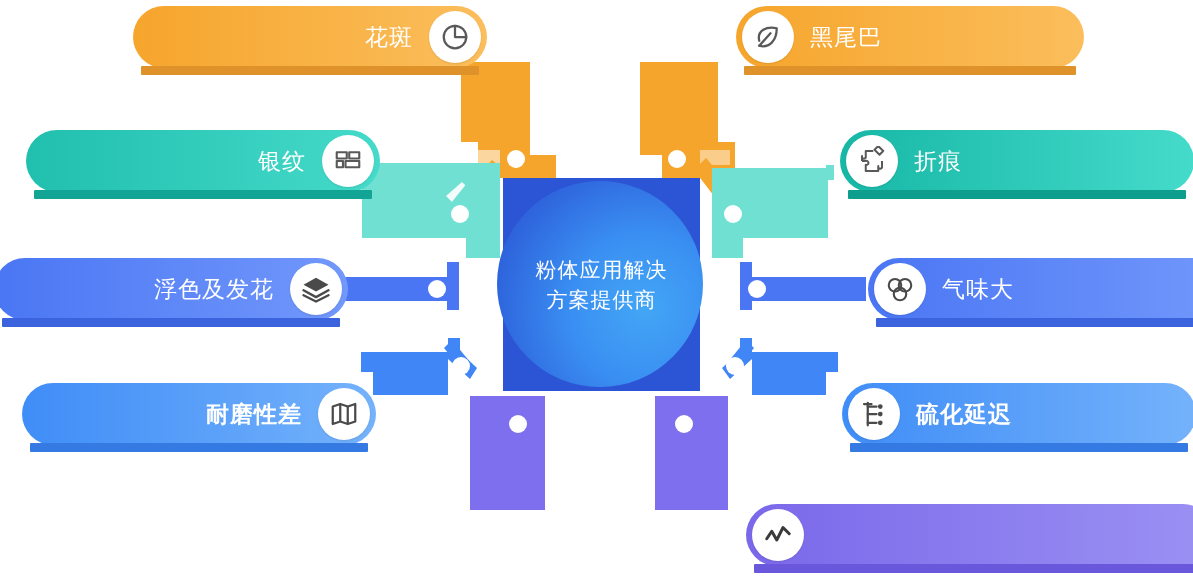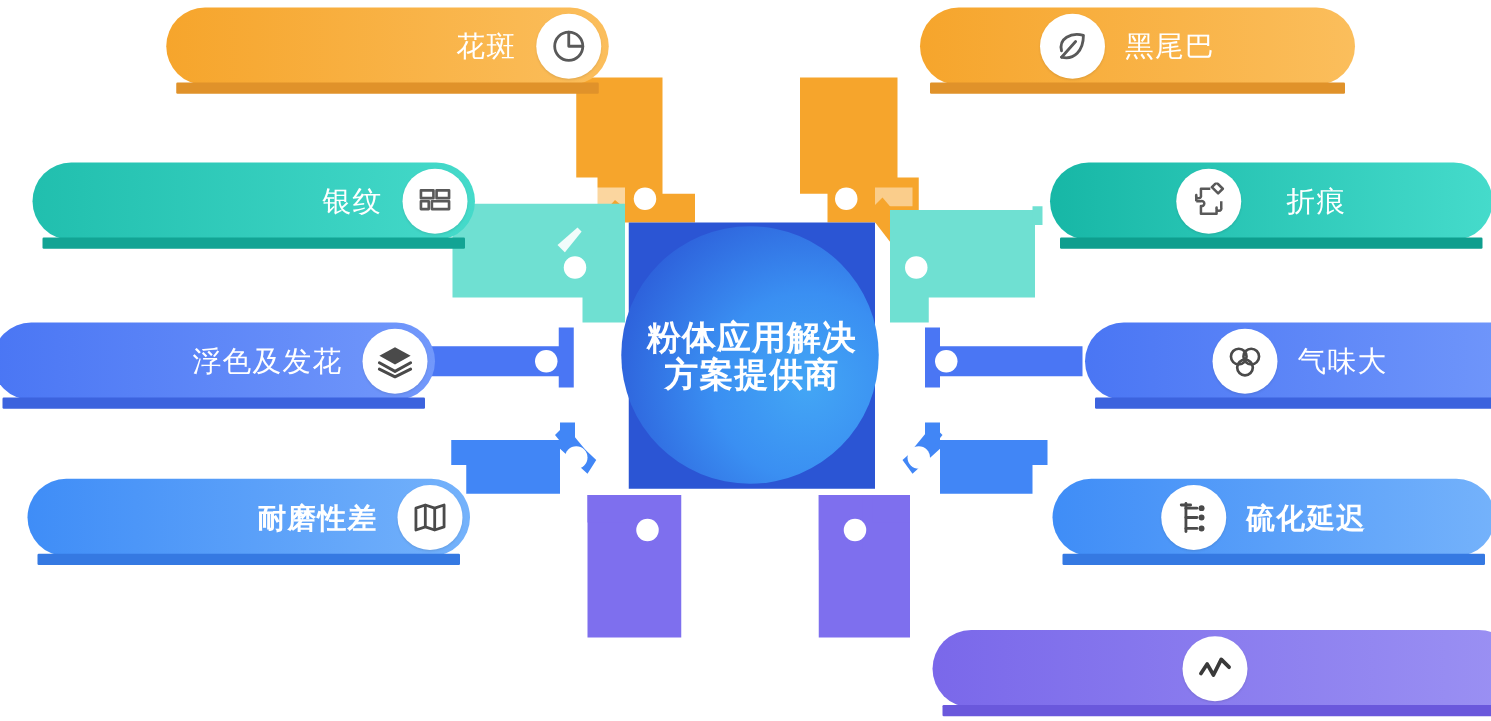--- a/index.html
+++ b/index.html
@@ -23,22 +23,22 @@
     z-index:5;
   }
   .hub .disc{
     position:absolute;left:-6px;top:3px;width:206px;height:206px;
     border-radius:50%;
     background:radial-gradient(circle at 72% 62%, #43A6F5 0%, #3A8FF2 38%, #2E63DC 78%, #2A50CE 100%);
   }
   .hub .hub-text{
     position:absolute;left:0;top:0;width:197px;height:213px;
     display:flex;flex-direction:column;align-items:center;justify-content:center;
-    color:#ffffff;font-size:27px;line-height:30px;letter-spacing:1px;
-    text-align:center;white-space:pre-line;font-weight:bold;
+    color:#ffffff;font-size:21px;line-height:30px;letter-spacing:1px;
+    text-align:center;white-space:pre-line;
   }
 
   
   .pill{
     position:absolute;
     height:62px;
     border-radius:31px;
     display:flex;align-items:center;
     z-index:8;
   }
@@ -50,21 +50,21 @@
     color:#ffffff;font-size:23px;letter-spacing:1px;white-space:nowrap;
   }
   .pill .ico{
     width:52px;height:52px;border-radius:50%;
     background:#ffffff;
     display:flex;align-items:center;justify-content:center;
     flex:0 0 52px;
     box-shadow:0 1px 2px rgba(0,0,0,.10);
   }
   .pill .ico svg{display:block;}
-  .pill.right{flex-direction:row;padding-left:6px;padding-right:22px;justify-content:center;}
+  .pill.right{flex-direction:row;padding-left:6px;padding-right:22px;}
   .pill.right .label{margin-left:16px;}
   .pill.left{flex-direction:row-reverse;padding-right:6px;padding-left:22px;justify-content:flex-start;}
   .pill.left .label{margin-right:16px;margin-left:auto;}
 
   
   .t-orange{background:linear-gradient(90deg,#F6A52C 0%,#FBBE5C 100%);}
   .t-orange .shadowbar{background:#E0922A;}
   .t-teal{background:linear-gradient(90deg,#21BFAE 0%,#45DACA 100%);}
   .t-teal .shadowbar{background:#12A494;}
   .t-teal-r{background:linear-gradient(90deg,#17B7A6 0%,#45DBCB 100%);}
@@ -208,21 +208,21 @@
     <div class="shadowbar"></div>
     <div class="ico">
       <svg width="30" height="30" viewBox="0 0 24 24" fill="none" stroke="#595959" stroke-width="1.8" stroke-linecap="round" stroke-linejoin="round">
         <path d="M5 19c8 2 14-4 14-14-8-2-16 2-14 10"></path>
           <path d="M5 19L14 9"></path>
       </svg>
     </div>
     <div class="label">黑尾巴</div>
   </div>
 
-  <div class="pill right t-teal-r" style="left:840px;top:130px;width:326px;gap:20px;">
+  <div class="pill right t-teal-r" style="left:840px;top:130px;width:326px;">
     <div class="shadowbar"></div>
     <div class="ico">
       <svg width="30" height="30" viewBox="0 0 24 24" fill="none" stroke="#595959" stroke-width="1.6" stroke-linejoin="round">
         <path d="M4 12h3a1.6 1.6 0 1 1 0 3v5h10v-4a1.6 1.6 0 1 0 3 0v-4"></path>
         <path d="M13 4h-6v4a1.6 1.6 0 1 1-3 0v4"></path>
         <path d="M14 3l4 4 3-3-4-4z"></path>
       </svg>
     </div>
     <div class="label">折痕</div>
   </div>

